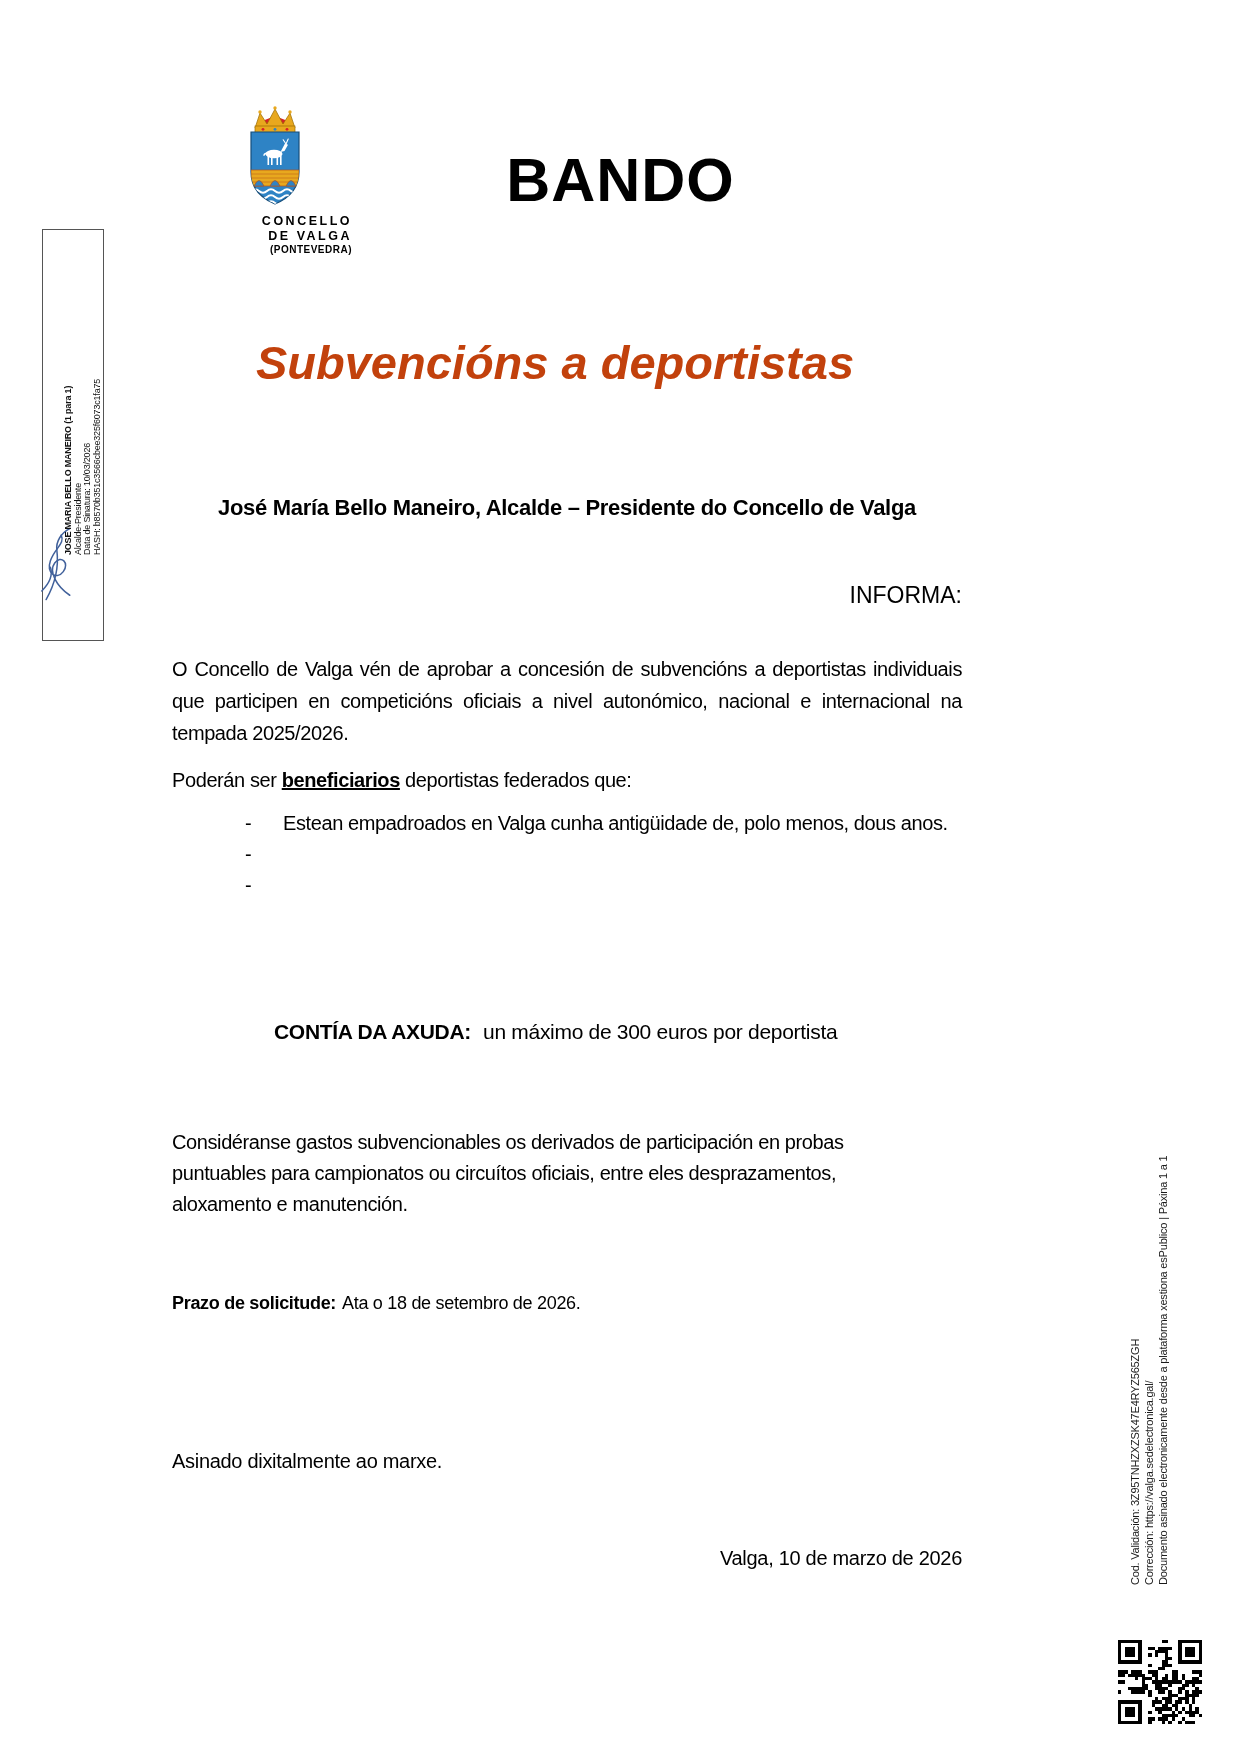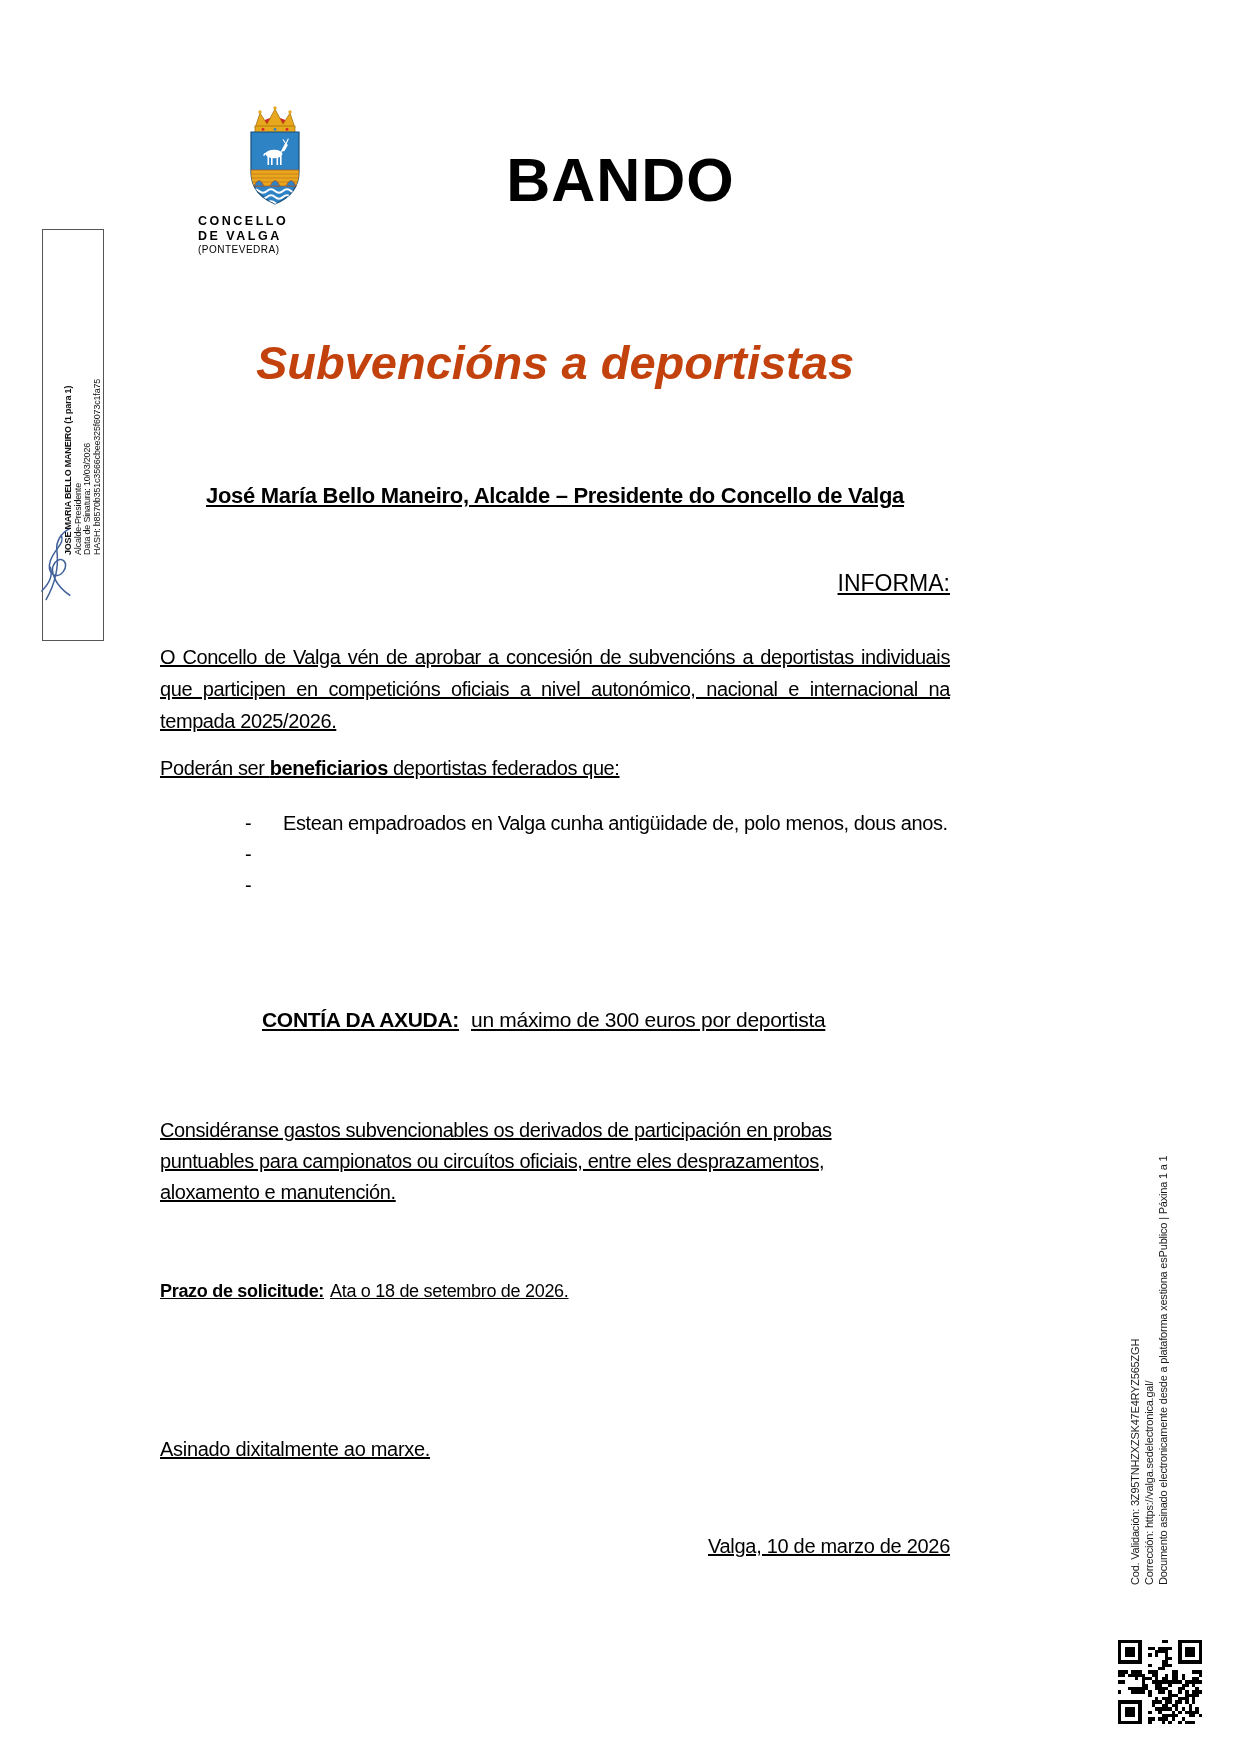--- a/index.html
+++ b/index.html
@@ -9,29 +9,29 @@
   
   .sig-box{position:absolute;left:42px;top:229px;width:60px;height:410px;border:1px solid #555;background:#fff;}
   .sig-rot{position:absolute;left:64px;top:555px;width:200px;height:38px;
            transform:rotate(-90deg);transform-origin:0 0;
            font-size:9px;line-height:9.5px;color:#111;white-space:nowrap;letter-spacing:-0.2px;}
   .sig-rot .s1{font-weight:bold;}
   .sig-scribble{position:absolute;left:37px;top:520px;width:44px;height:86px;}
 
   
   .crest{position:absolute;left:241px;top:98px;width:68px;height:112px;}
-  .crest-caption{position:absolute;left:198px;top:214px;width:154px;text-align:left;}
+  .crest-caption{position:absolute;left:198px;top:214px;width:154px;text-align:right;}
   .cap1{font-size:12.5px;font-weight:bold;letter-spacing:2.5px;line-height:15px;}
-  .cap2{font-size:10px;font-weight:normal;letter-spacing:0.5px;line-height:12px;}
+  .cap2{font-size:10px;font-weight:bold;letter-spacing:0.5px;line-height:12px;}
 
   .bando{position:absolute;left:0;top:150px;width:100%;margin:0;text-align:center;
          font-size:61px;font-weight:bold;letter-spacing:1px;line-height:60px;}
 
   .content{position:absolute;left:160px;top:0;width:790px;height:1755px;}
-  .content p{margin:0;text-decoration:underline;}
+  .content p{margin:12px;}
   .subtitle{position:absolute;top:336px;width:100%;margin:0;text-align:center;
             font-size:47px;line-height:54px;font-weight:bold;font-style:italic;color:#c2410c;}
   .author{position:absolute;top:483px;width:100%;text-align:center;font-weight:bold;
           font-size:22px;letter-spacing:-0.3px;}
   .informa{position:absolute;top:570px;width:100%;text-align:right;font-size:23px;}
   .p1{position:absolute;top:641px;width:100%;text-align:justify;font-size:20px;line-height:32px;letter-spacing:-0.4px;}
   .p2{position:absolute;top:757px;font-size:20px;letter-spacing:-0.4px;}
   .bu{font-weight:bold;text-decoration:underline;}
   .bullets{position:absolute;top:808px;width:100%;}
   .bullet{display:flex;padding-left:85px;font-size:20px;line-height:31px;letter-spacing:-0.4px;}

